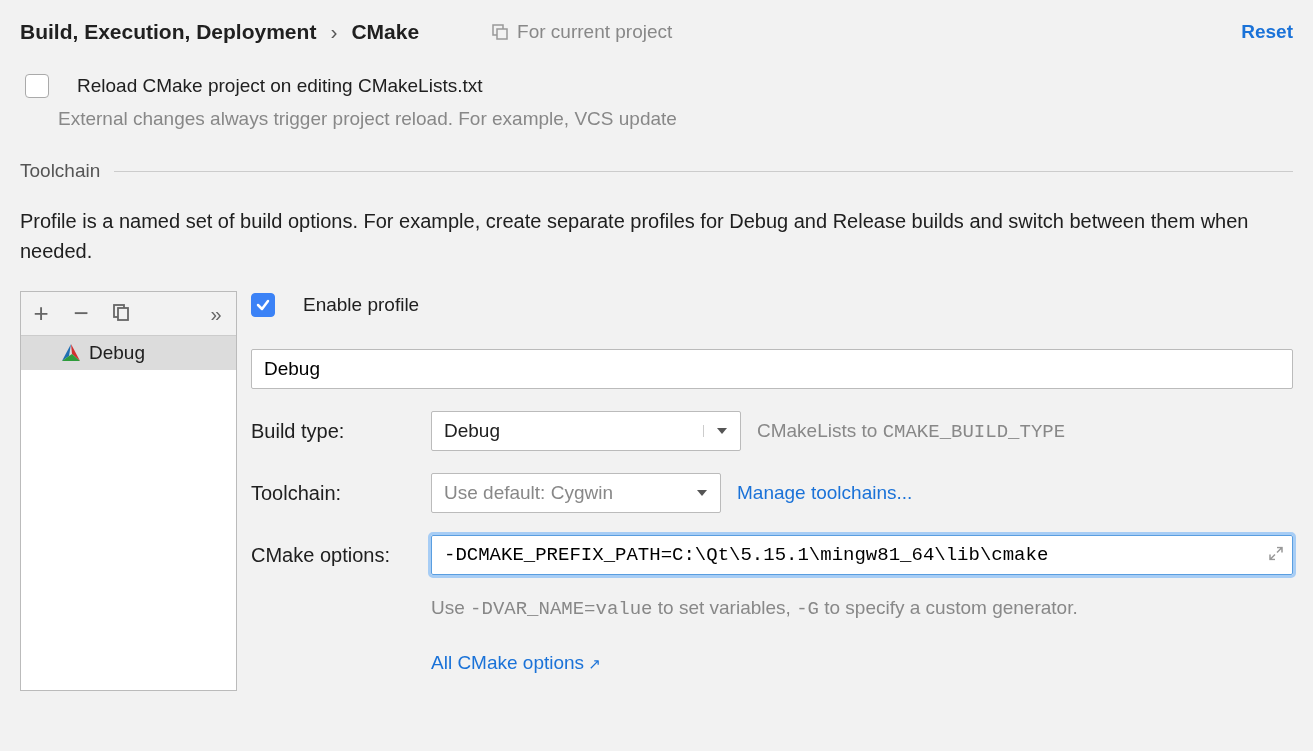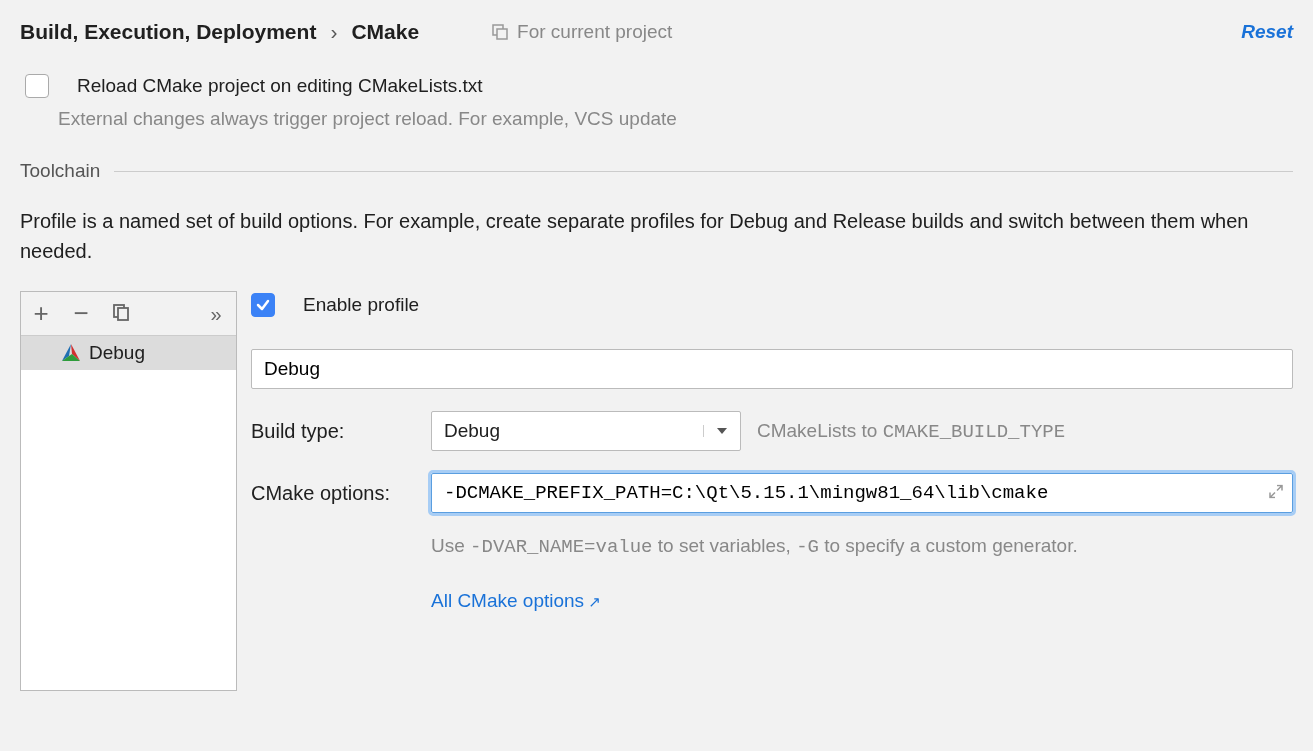--- a/index.html
+++ b/index.html
@@ -39,21 +39,20 @@
   font-size: 19px;
   margin-left: 60px;
 }
 .scope-icon svg { display:block; }
 .spacer { flex: 1; }
 .reset-link {
   color: #1a72d8;
   font-weight: 700;
   font-size: 19px;
   cursor: pointer;
-  font-style: italic;
 }
 .checkbox-row {
   display: flex;
   align-items: center;
   gap: 28px;
   margin-bottom: 10px;
   padding-left: 5px;
 }
 .checkbox {
   width: 24px; height: 24px;
@@ -279,20 +278,32 @@
           <svg width="12" height="12" viewBox="0 0 12 12">
               <path d="M1 3 L6 9 L11 3 Z" fill="#555"></path>
             </svg>
         </span>
       </div>
       <span class="hint-after">
         <span>CMakeLists to </span><code>CMAKE_BUILD_TYPE</code>
       </span>
     </div>
 
+    <div class="form-row">
+      <div class="label-col">Toolchain:</div>
+      <div class="select-box gray" style="width:290px;">
+        <span>Use default: Cygwin</span>
+        <span>
+          <svg width="12" height="12" viewBox="0 0 12 12">
+              <path d="M1 3 L6 9 L11 3 Z" fill="#555"></path>
+            </svg>
+        </span>
+      </div>
+      <span class="link" style="margin-left:16px;">Manage toolchains...</span>
+    </div>
 
     <div class="form-row">
       <div class="label-col">CMake options:</div>
       <div class="input-wrap">
         <input class="input-text mono focused" style="padding-right: 36px;" value="-DCMAKE_PREFIX_PATH=C:\Qt\5.15.1\mingw81_64\lib\cmake">
         <span class="expand-icon">
           <svg width="14" height="14" viewBox="0 0 14 14">
               <path d="M8 1 L13 1 L13 6 M13 1 L8 6 M6 13 L1 13 L1 8 M1 13 L6 8" stroke="#999" stroke-width="1.5" fill="none"></path>
             </svg>
         </span>

